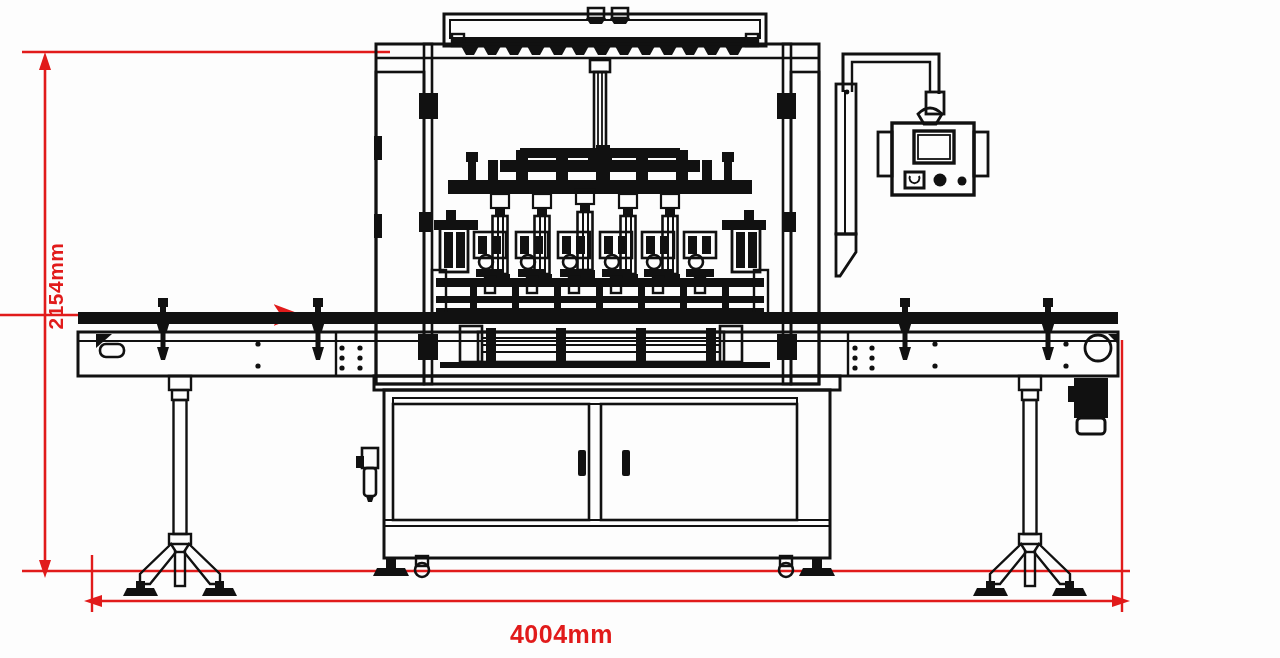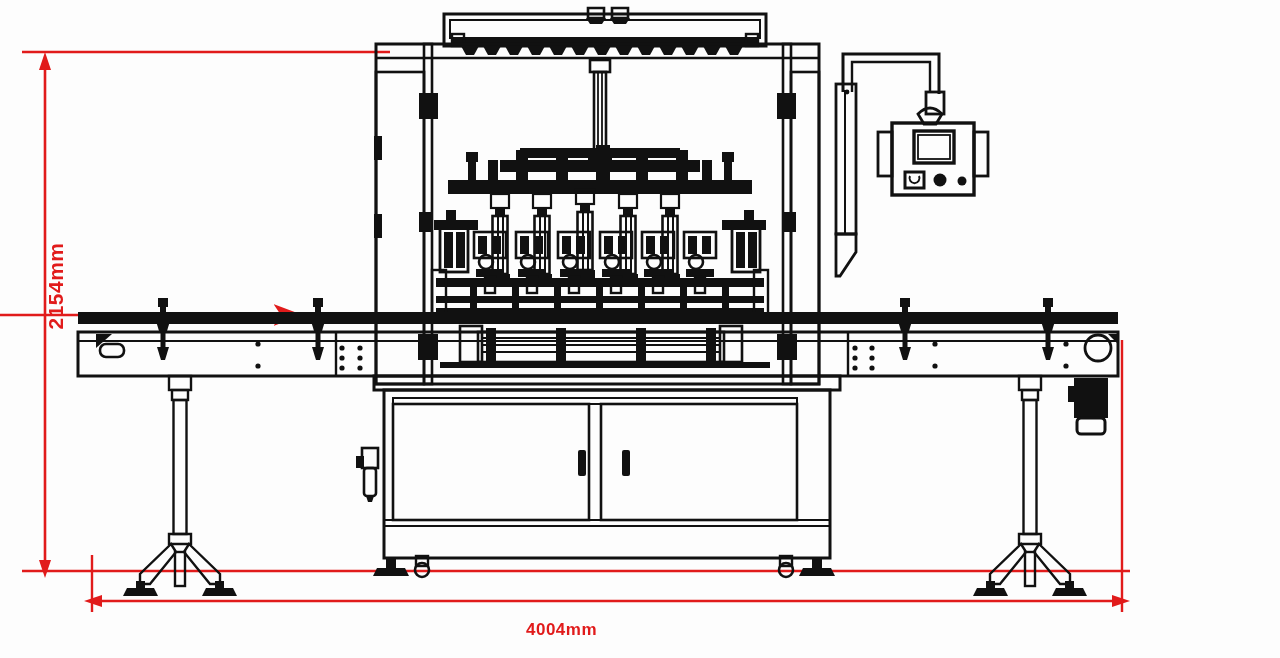--- a/index.html
+++ b/index.html
@@ -12,21 +12,21 @@
   #stage svg{position:absolute;left:0;top:0;width:1280px;height:658px;display:block;}
   .dim-label{
     position:absolute;color:#e11b1b;font-weight:700;
     font-family:"Liberation Sans","DejaVu Sans",sans-serif;
     letter-spacing:.5px;white-space:nowrap;
   }
   #label-height{
     left:-4px;top:274px;width:120px;text-align:center;
     font-size:21px;transform:rotate(-90deg);transform-origin:center center;
   }
-  #label-width{left:0;top:620px;width:1123px;text-align:center;font-size:17px;}
+  #label-width{left:0;top:620px;width:1123px;text-align:center;font-size:25px;}
 </style>
 </head>
 <body>
 
 <div id="stage">
 
   <svg viewBox="0 0 1280 658" xmlns="http://www.w3.org/2000/svg">
     <defs>
       <marker id="arrR" markerWidth="12" markerHeight="9" refX="11" refY="4.5" orient="auto">
         <path d="M0,0 L12,4.5 L0,9 L3,4.5 Z" fill="#e11b1b"></path>

